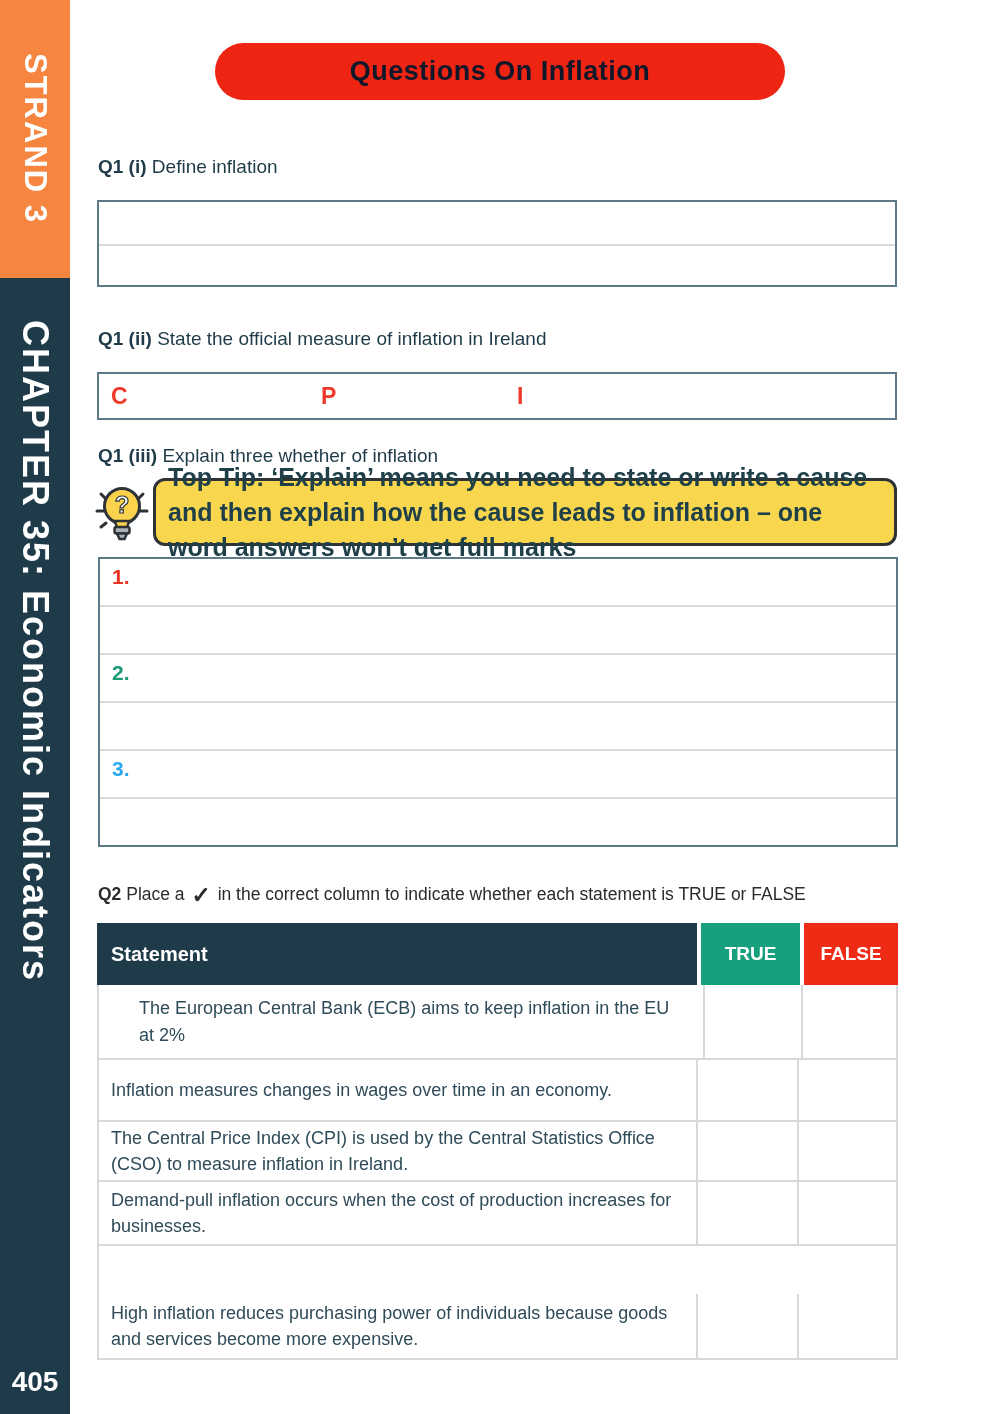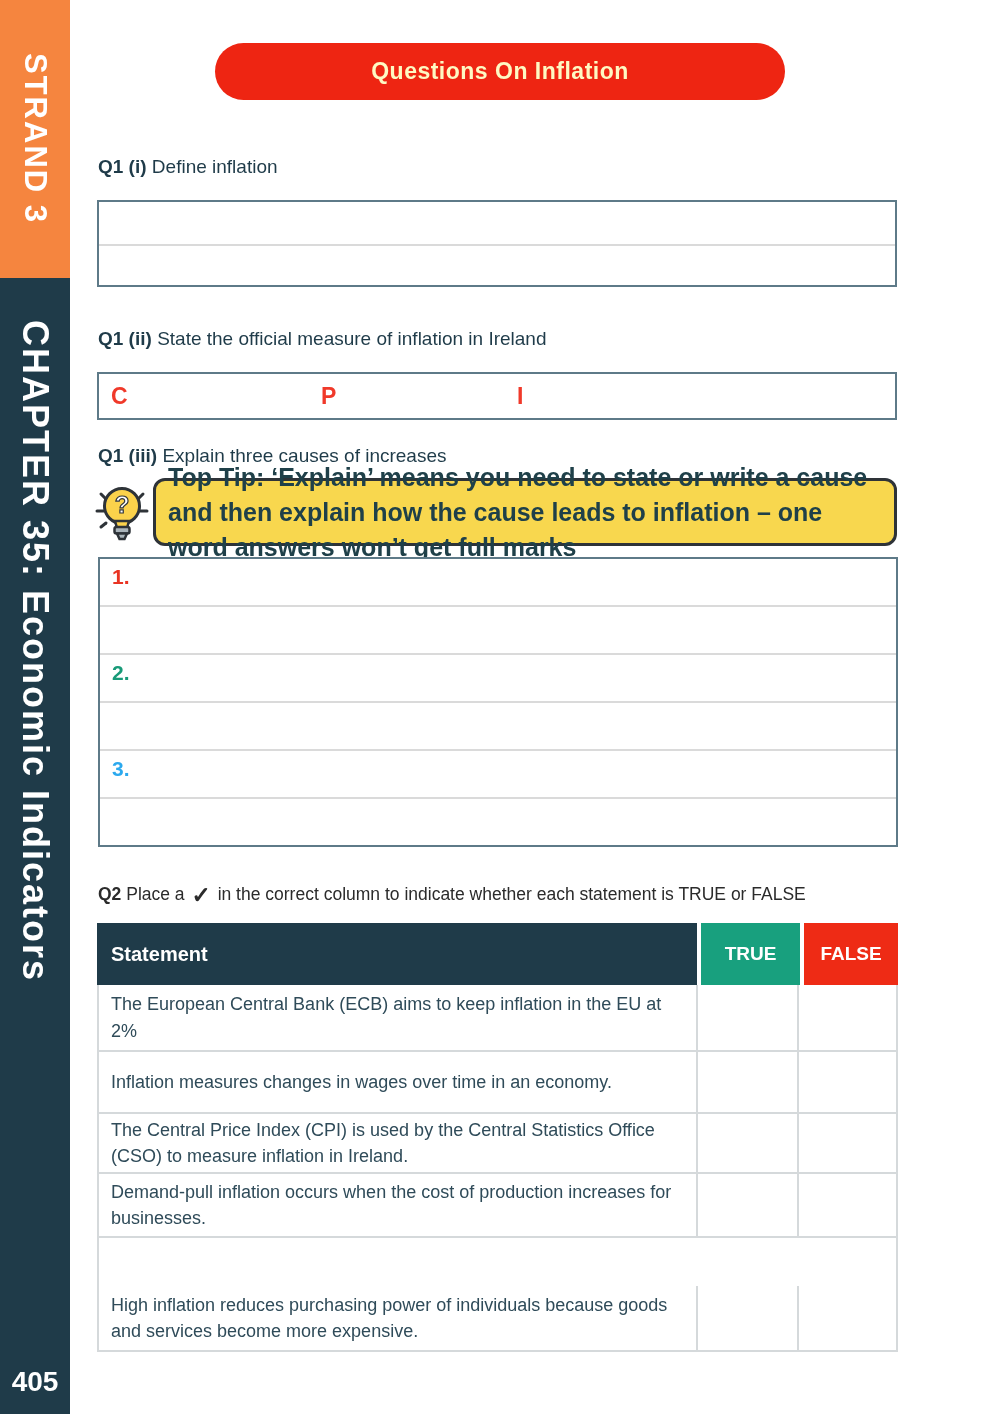--- a/index.html
+++ b/index.html
@@ -36,21 +36,21 @@
     text-align: center; color: #ffffff; font-weight: bold; font-size: 28px;
   }
 
   
   .title-banner {
     position: absolute; left: 215px; top: 43px; width: 570px; height: 57px;
     background: #ee2512; border-radius: 29px;
     display: flex; align-items: center; justify-content: center;
   }
   .title-banner span {
-    color: #fef9c3; font-weight: bold; font-size: 23px; letter-spacing: 0.5px;
+    color: #0f172a; font-weight: bold; font-size: 27px; letter-spacing: 0.5px;
   }
 
   
   .q-label { position: absolute; left: 98px; font-size: 19px; color: #1f3b49; }
   .q-label b { font-weight: bold; }
   #q1i-label  { top: 156px; }
   #q1ii-label { top: 328px; }
   #q1iii-label{ top: 445px; }
   #q2-label   { top: 882px; font-size: 17.5px; color: #2b2b2b; }
   .check-glyph { font-weight: bold; font-size: 23px; color: #2b2b2b; vertical-align: -3px; padding: 0 2px; }
@@ -101,21 +101,21 @@
     width: 99px; background: #18a07e; color: #fff; font-weight: bold; font-size: 19px;
     display: flex; align-items: center; justify-content: center;
   }
   .th-false {
     width: 94px; background: #ee2b15; color: #fff; font-weight: bold; font-size: 19px;
     display: flex; align-items: center; justify-content: center;
   }
   .tf-body { border-left: 2px solid #d5d9db; border-right: 2px solid #d5d9db; border-bottom: 2px solid #d5d9db; }
   .tf-row { display: flex; border-bottom: 2px solid #d5d9db; }
   .tf-row:last-child { border-bottom: none; margin-top: 48px; }
-  .row-h-0 { height: 67px; } .row-h-1 { height: 62px; } .row-h-2 { height: 60px; }
+  .row-h-0 { height: 75px; padding-left: 28px; } .row-h-1 { height: 62px; } .row-h-2 { height: 60px; }
   .row-h-3 { height: 64px; } .row-h-4 { height: 64px; }
   .td-statement {
     width: 599px; padding: 6px 16px 6px 12px; display: flex; align-items: center;
     font-size: 18px; line-height: 1.45; color: #2f4b59;
     border-right: 2px solid #d5d9db;
   }
   .td-true  { width: 101px; border-right: 2px solid #d5d9db; }
   .td-false { width: 97px; }
 </style>
 </head>
@@ -146,21 +146,21 @@
   <span>State the official measure of inflation in Ireland</span>
 </div>
 <div class="answer-box" id="q1ii-box">
   <span class="cpi-letter cpi-0">C</span>
   <span class="cpi-letter cpi-1">P</span>
   <span class="cpi-letter cpi-2">I</span>
 </div>
 
 <div class="q-label" id="q1iii-label">
   <b>Q1 (iii)</b>
-  <span>Explain three causes of increases</span>
+  <span>Explain three whether of inflation</span>
 </div>
 
 <svg class="bulb-icon" width="56" height="64" viewBox="0 0 56 64">
   <g stroke="#2e3338" stroke-width="3" stroke-linecap="round">
     <line x1="3" y1="31" x2="10" y2="31"></line>
     <line x1="7" y1="14" x2="12" y2="19"></line>
     <line x1="7" y1="47" x2="12" y2="43"></line>
     <line x1="49" y1="14" x2="44" y2="19"></line>
     <line x1="53" y1="31" x2="46" y2="31"></line>
   </g>

